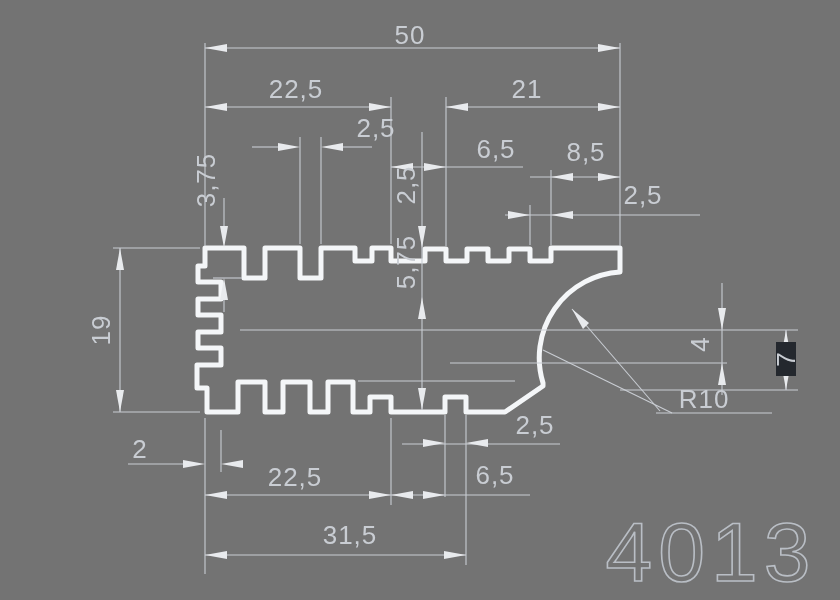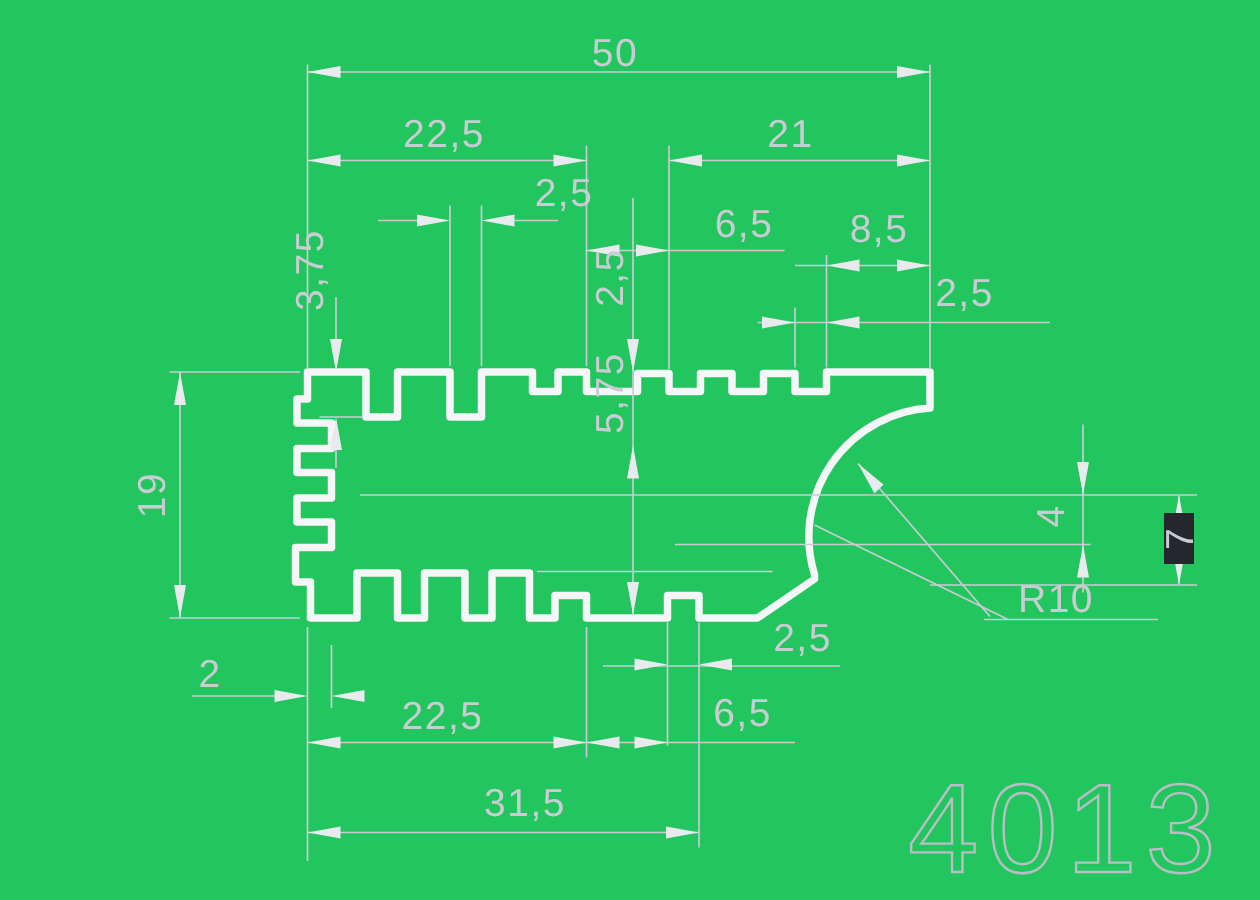--- a/index.html
+++ b/index.html
@@ -1,17 +1,17 @@
 <!DOCTYPE html>
 <html><head>
 <meta charset="utf-8">
 <style>
   html,body{margin:0;padding:0;background:#24282e;}
   .stage{
-    position:relative;width:840px;height:600px;background:#22c55e;overflow:hidden;
+    position:relative;width:840px;height:600px;background:#737373;overflow:hidden;
     font-family:"Liberation Sans", sans-serif;
   }
   svg{display:block}
   .dim-text{
     fill:#c9cdd3;font-size:26px;letter-spacing:1px;
     font-family:"Liberation Sans", sans-serif;
   }
   .part-text{
     fill:none;stroke:#b9bec5;stroke-width:1.6px;font-size:84px;letter-spacing:6px;
     font-family:"Liberation Sans", sans-serif;

